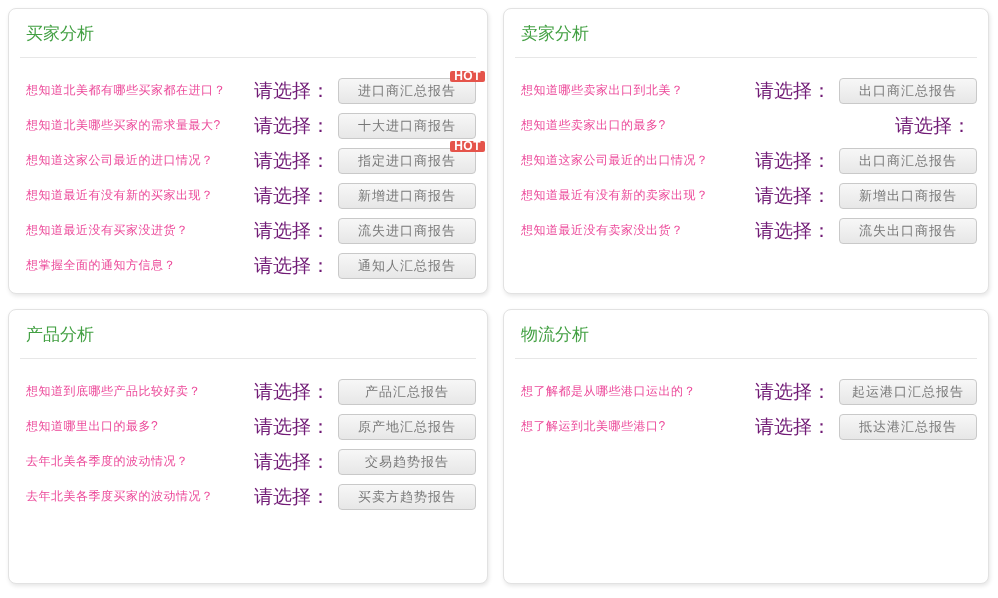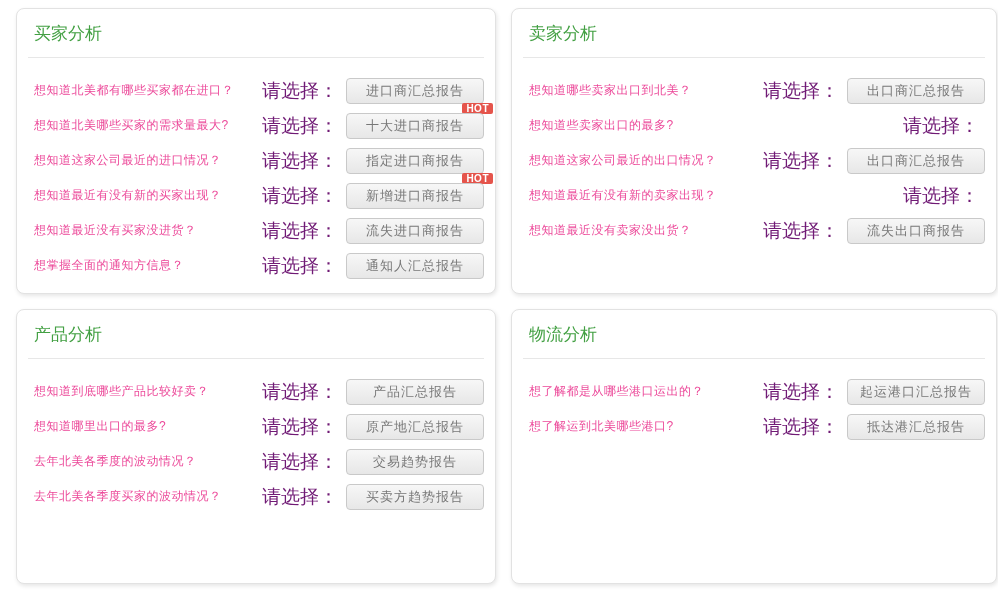--- a/index.html
+++ b/index.html
@@ -4,21 +4,21 @@
 <style>
   * { margin: 0; padding: 0; box-sizing: border-box; }
   html, body {
     width: 998px; height: 598px;
     background: #ffffff;
     font-family: "Liberation Sans", "DejaVu Sans", sans-serif;
     overflow: hidden;
   }
   .grid {
     position: absolute;
-    left: 16px; top: 8px;
+    left: 8px; top: 8px;
     display: grid;
     grid-template-columns: 480px 486px;
     grid-template-rows: 286px 275px;
     column-gap: 15px;
     row-gap: 15px;
   }
   .panel {
     background: #ffffff;
     border: 1px solid #e2e2e2;
     border-radius: 8px;
@@ -73,27 +73,26 @@
     cursor: pointer;
     text-align: center;
     flex: 0 0 auto;
   }
   .hot-badge {
     position: absolute;
     top: -8px;
     right: -10px;
     background: #e5544b;
     color: #ffffff;
-    font-size: 10px;
+    font-size: 12px;
     font-weight: bold;
     line-height: 11px;
     padding: 0 4px;
     border-radius: 2px;
     letter-spacing: 0.5px;
-    margin-top: 32px;
   }
 </style>
 </head>
 <body>
 
 <div class="grid">
 
   <section class="panel">
     <h2 class="panel-title">买家分析</h2>
     <div class="panel-divider"></div>
@@ -177,20 +176,24 @@
     <span class="select-label">请选择：</span>
     <button class="report-btn">
       <span>出口商汇总报告</span>
       
     </button>
   </div>
 
   <div class="row">
     <span class="question">想知道最近有没有新的卖家出现？</span>
     <span class="select-label">请选择：</span>
+    <button class="report-btn">
+      <span>新增出口商报告</span>
+      
+    </button>
   </div>
 
   <div class="row">
     <span class="question">想知道最近没有卖家没出货？</span>
     <span class="select-label">请选择：</span>
     <button class="report-btn">
       <span>流失出口商报告</span>
       
     </button>
   </div>

